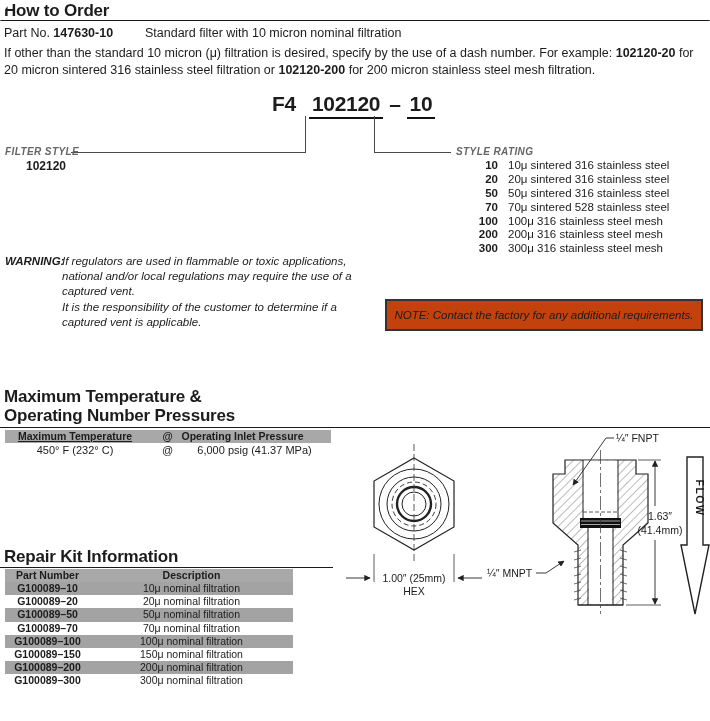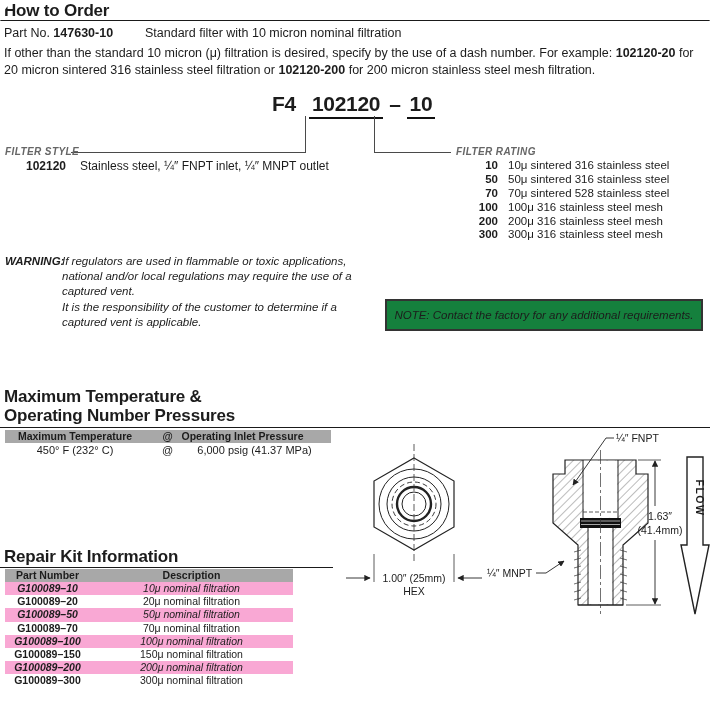--- a/index.html
+++ b/index.html
@@ -10,28 +10,28 @@
   .rule{position:absolute;height:1.6px;background:#1a1a1a;}
   .cline{position:absolute;background:#4a4a4a;}
   .body-txt{font-size:12.5px;line-height:16.5px;}
   .b{font-weight:bold;}
   .code-row{display:inline-flex;align-items:baseline;font-size:21px;font-weight:bold;letter-spacing:-0.3px;white-space:nowrap;}
   .u{border-bottom:2px solid #111;padding:0 3px 1px 3px;}
   .gray-label{font-size:10px;font-weight:bold;font-style:italic;color:#666;letter-spacing:0.4px;white-space:nowrap;text-align:right;}
   .rating-row{display:flex;height:13.9px;line-height:13.9px;font-size:11.5px;white-space:nowrap;}
   .rating-code{width:66px;text-align:right;font-weight:bold;margin-right:10px;}
   .warn{font-size:11.5px;font-style:italic;line-height:14.8px;}
-  .note-box{position:absolute;left:385px;top:299px;width:314px;height:28px;background:#15803d;
+  .note-box{position:absolute;left:385px;top:299px;width:314px;height:28px;background:#c2410c;
             border:2px solid #333;text-align:center;line-height:28px;font-size:11.5px;font-style:italic;white-space:nowrap;}
   .tbl-hdr-bg{position:absolute;background:#a8a8a8;}
   .cell{position:absolute;text-align:center;white-space:nowrap;}
   .hdr-cell{font-size:10.5px;font-weight:bold;line-height:13px;}
   .val-cell{font-size:11px;line-height:13px;}
   .rk-row{display:flex;height:13.2px;line-height:13.2px;font-size:10.5px;white-space:nowrap;}
-  .rk-row.alt{background:#f9a8d4;font-style:italic;}
+  .rk-row.alt{background:#a3a3a3;}
   .rk-part{width:85px;text-align:center;font-weight:bold;}
   .rk-desc{width:203px;text-align:center;}
   svg text{font-family:"Liberation Sans","DejaVu Sans",sans-serif;fill:#1c1c1c;}
 </style>
 </head>
 <body>
 
 <div id="page">
 
   <div class="abs h1" style="left:4px;top:1px;">How to Order</div>
@@ -56,27 +56,30 @@
     <span class="u">10</span>
   </div>
 
   <div class="cline" style="left:305px;top:116px;width:1.2px;height:37px;"></div>
   <div class="cline" style="left:71px;top:152px;width:234px;height:1.2px;"></div>
   <div class="cline" style="left:374px;top:116px;width:1.2px;height:37px;"></div>
   <div class="cline" style="left:374px;top:152px;width:77px;height:1.2px;"></div>
 
   <div class="abs gray-label" style="left:5px;top:146px;">FILTER STYLE</div>
   <div class="abs b" style="left:20px;top:159px;width:46px;text-align:right;font-size:12px;">102120</div>
-  <div class="abs" style="left:80px;top:159px;font-size:12px;white-space:nowrap;">Stainless steel, ¼″ FNPT inlet, ¼″ MNPT outlet</div>
-
-  <div class="abs gray-label" style="left:456px;top:146px;">FILTER RATING</div>
+
+  <div class="abs gray-label" style="left:456px;top:146px;">STYLE RATING</div>
   <div class="abs" style="left:432px;top:159px;">
     <div class="rating-row">
         <span class="rating-code">10</span>
         <span>10μ sintered 316 stainless steel</span>
+      </div>
+    <div class="rating-row">
+        <span class="rating-code">20</span>
+        <span>20μ sintered 316 stainless steel</span>
       </div>
     <div class="rating-row">
         <span class="rating-code">50</span>
         <span>50μ sintered 316 stainless steel</span>
       </div>
     <div class="rating-row">
         <span class="rating-code">70</span>
         <span>70μ sintered 528 stainless steel</span>
       </div>
     <div class="rating-row">
@@ -97,21 +100,21 @@
   <div class="abs warn" style="left:62px;top:254px;width:298px;">If regulators are used in flammable or toxic applications, national and/or local regulations may require the use of a captured vent.</div>
   <div class="abs warn" style="left:62px;top:300px;width:298px;">It is the responsibility of the customer to determine if a captured vent is applicable.</div>
 
   <div class="note-box">NOTE: Contact the factory for any additional requirements.</div>
 
   <div class="abs h1" style="left:4px;top:387px;">Maximum Temperature &amp;</div>
   <div class="abs h1" style="left:4px;top:406px;">Operating Number Pressures</div>
   <div class="rule" style="left:0;top:426.5px;width:348px;"></div>
 
   <div class="tbl-hdr-bg" style="left:5px;top:430px;width:326px;height:13px;"></div>
-  <div class="cell hdr-cell" style="left:5px;top:430px;width:140px;">Maximum Temperature</div>
+  <div class="cell hdr-cell" style="left:5px;top:430px;width:140px;text-decoration:underline;">Maximum Temperature</div>
   <div class="cell hdr-cell" style="left:145px;top:430px;width:45px;">@</div>
   <div class="cell hdr-cell" style="left:180px;top:430px;width:125px;">Operating Inlet Pressure</div>
   <div class="cell val-cell" style="left:5px;top:444px;width:140px;">450° F (232° C)</div>
   <div class="cell val-cell" style="left:145px;top:444px;width:45px;">@</div>
   <div class="cell val-cell" style="left:180px;top:444px;width:125px;margin-left:12px;">6,000 psig (41.37 MPa)</div>
 
   <div class="rule" style="left:345px;top:426.5px;width:365px;"></div>
 
   <svg class="abs" style="left:340px;top:430px;" width="370" height="190" viewBox="0 0 370 190">
     <defs>

